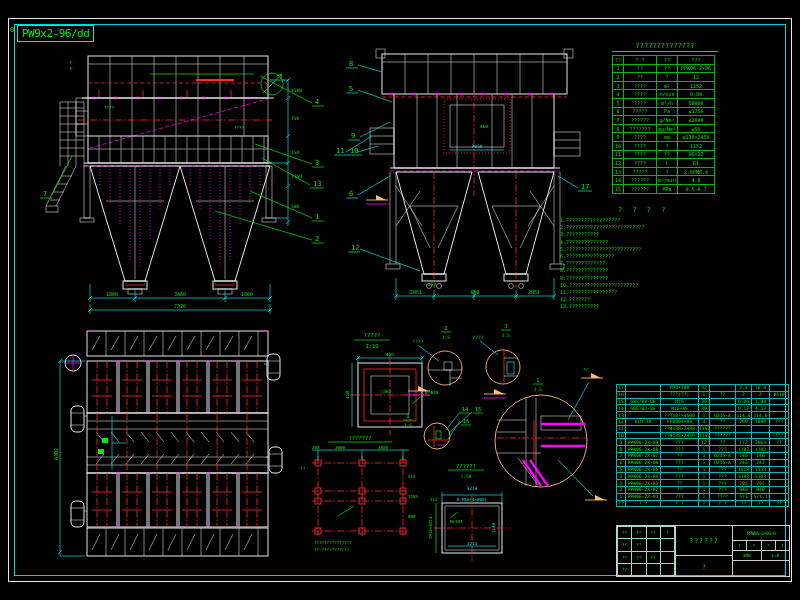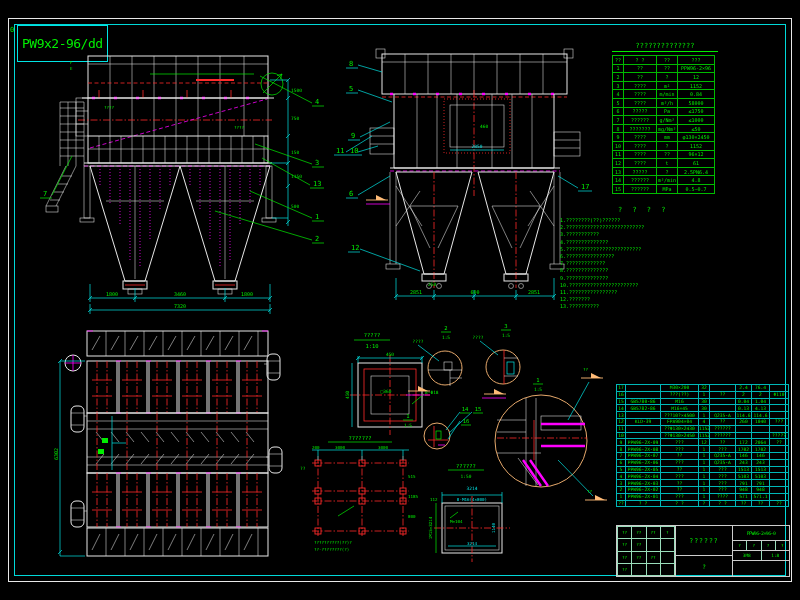--- a/index.html
+++ b/index.html
@@ -2,21 +2,21 @@
 <html><head>
 <meta charset="utf-8">
 <style>
   html,body{margin:0;padding:0;background:#000;}
   .canvas{position:relative;width:800px;height:600px;background:#000;overflow:hidden;
           font-family:"DejaVu Sans Mono",monospace;}
   .frame-outer{position:absolute;left:8px;top:18px;width:782px;height:562px;border:1px solid #e8e8e8;}
   .frame-inner{position:absolute;left:14px;top:24px;width:770px;height:550px;border:1px solid #00d8d8;}
   .file-prefix{position:absolute;left:10px;top:26px;color:#00ee00;font-size:7px;}
   .file-tag{position:absolute;left:17px;top:25px;border:1px solid #00e5e5;color:#00ee00;
-            font-size:13px;line-height:11px;height:11px;padding:12px 4px;letter-spacing:-.5px;}
+            font-size:11px;line-height:11px;height:11px;padding:2px 4px;letter-spacing:-.5px;}
   svg{position:absolute;overflow:visible;}
   .sw{stroke:#e8e8e8;fill:none;stroke-width:1}
   .sw2{stroke:#e8e8e8;fill:none;stroke-width:.55}
   .sr{stroke:#ff2a2a;fill:none;stroke-width:.8}
   .sr2{stroke:#ff2a2a;fill:none;stroke-width:2.2}
   .sm{stroke:#ff00ff;fill:none;stroke-width:.8}
   .smb{stroke:#ff00ff;fill:none;stroke-width:2.4}
   .sg{stroke:#00ee00;fill:none;stroke-width:.7}
   .sc{stroke:#00e5e5;fill:none;stroke-width:.7}
   .st{stroke:#ffbb77;fill:none;stroke-width:.9}

